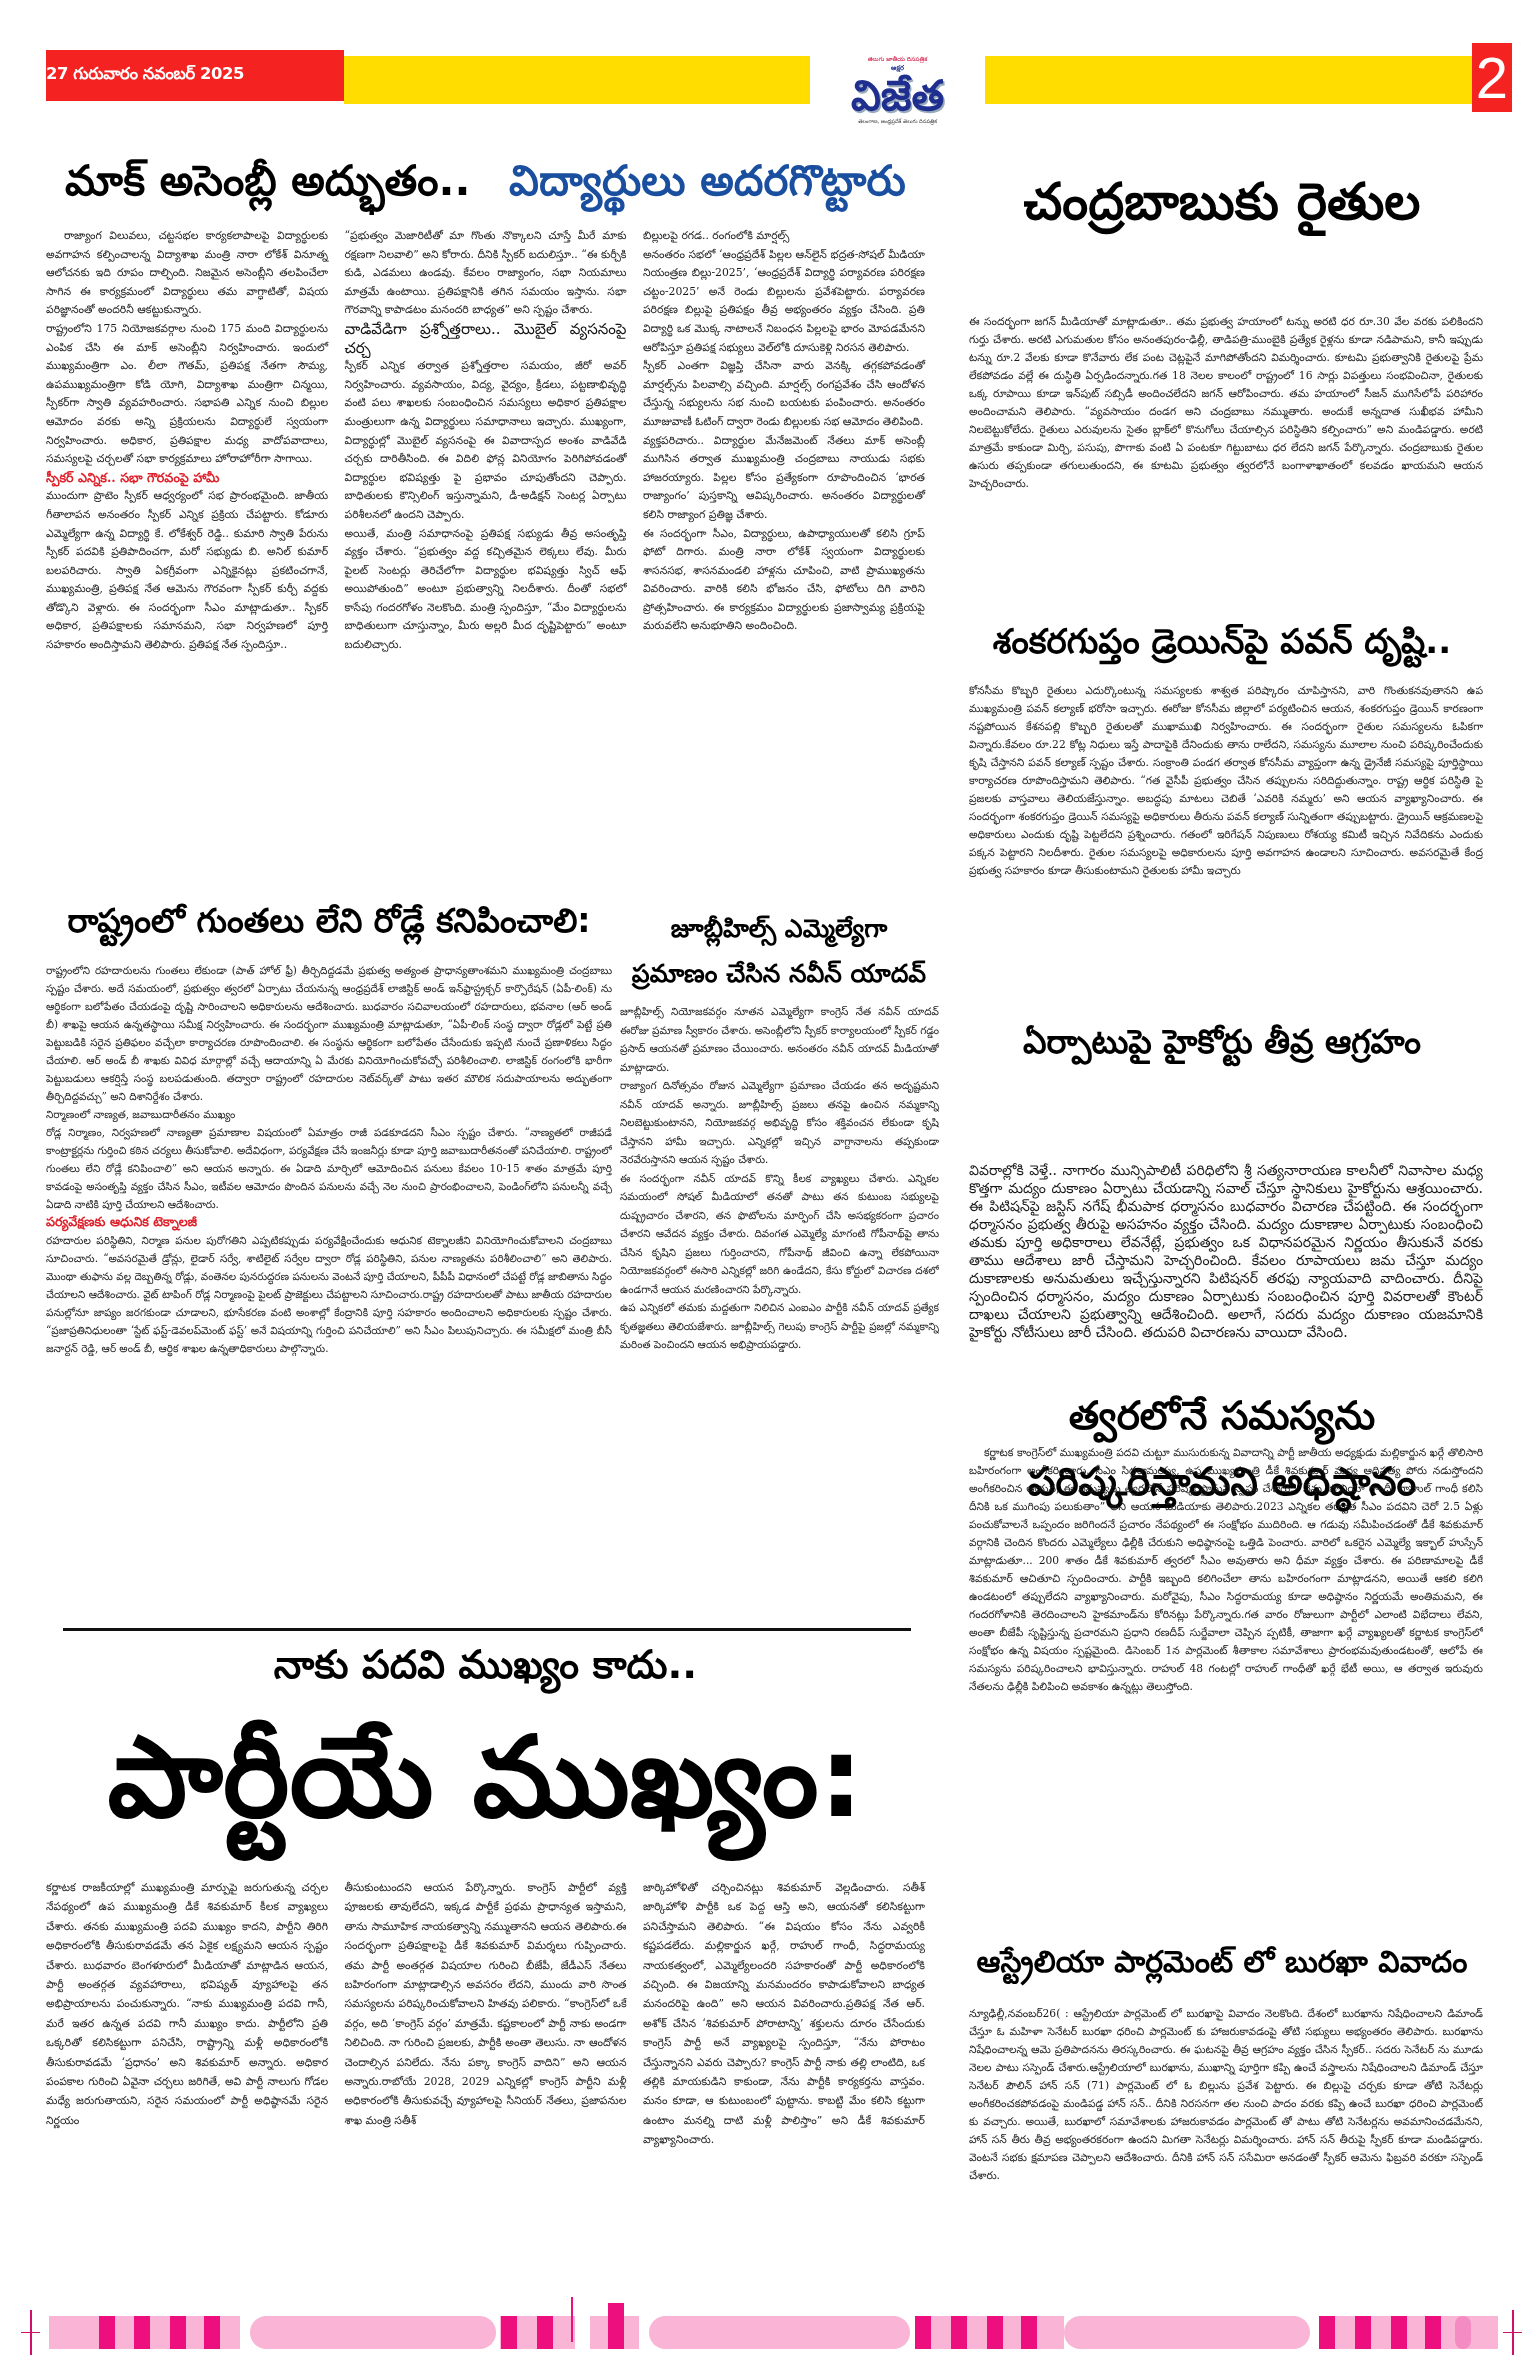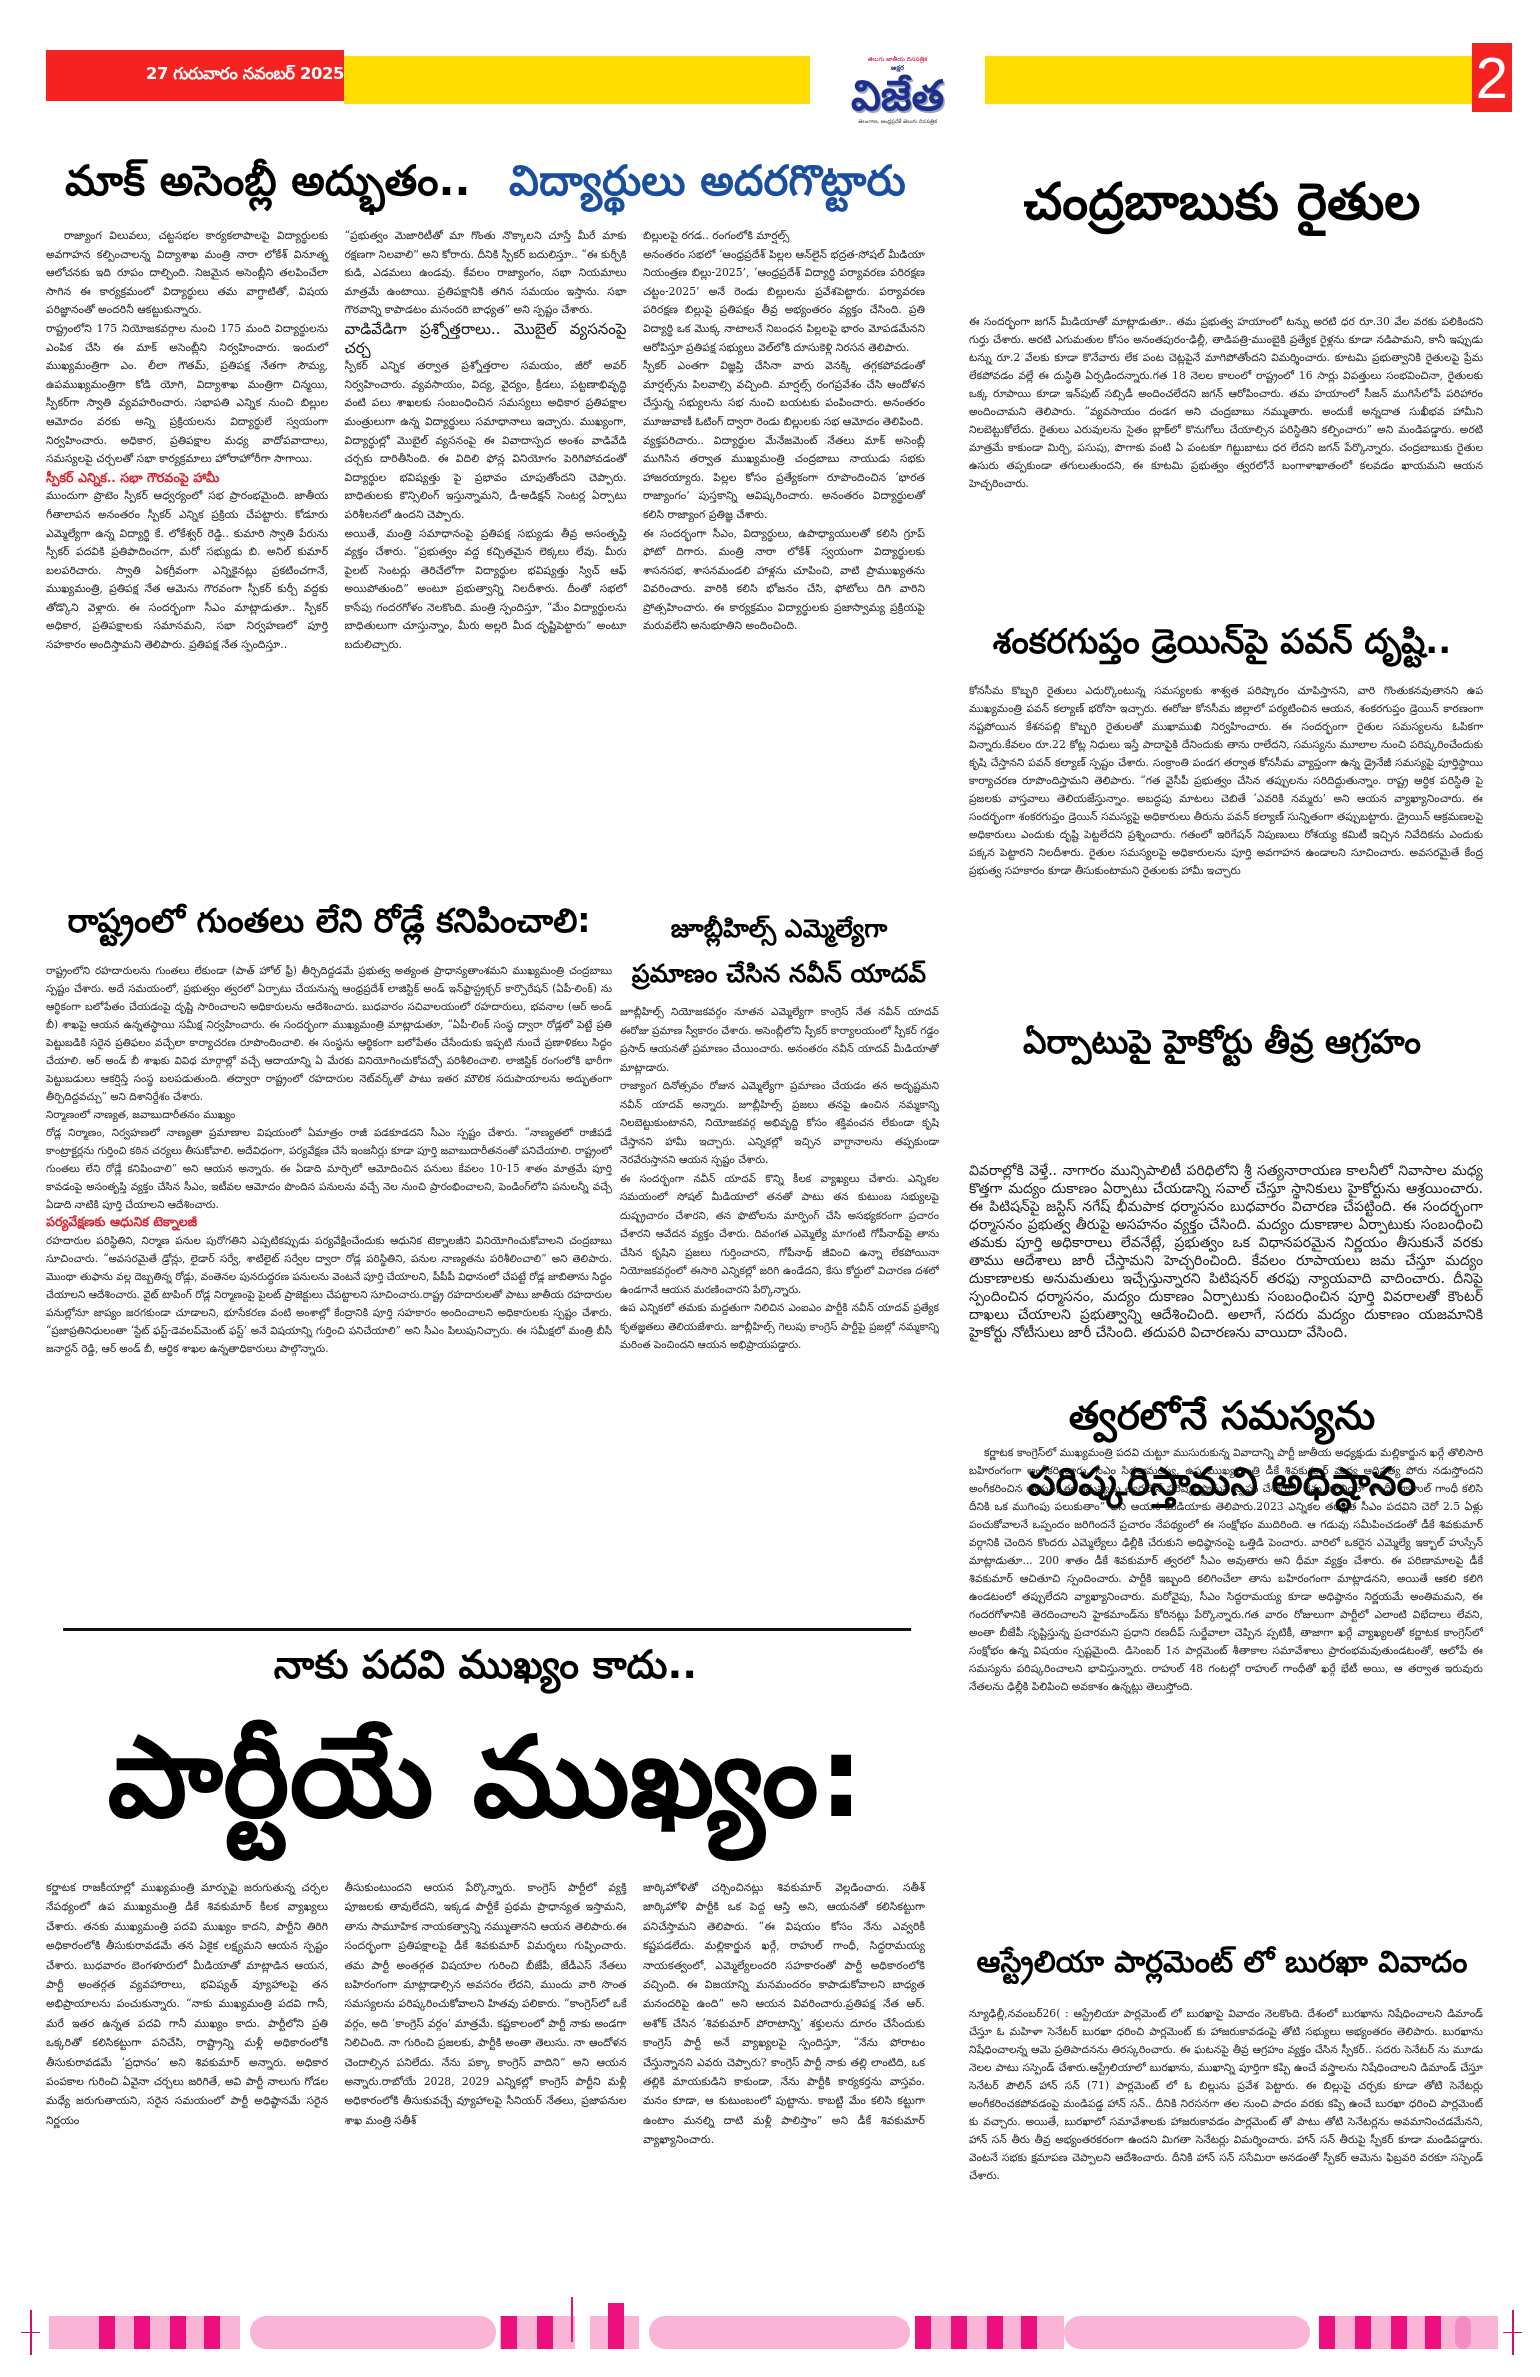--- a/index.html
+++ b/index.html
@@ -1,18 +1,18 @@
 <!DOCTYPE html>
 <html style="font-size:12px"><head>
 <meta charset="utf-8">
 <style>
   html,body{margin:0;padding:0;background:#fff;}
   body{width:1541px;height:2377px;position:relative;overflow:hidden;font-family:"DejaVu Sans",sans-serif;color:#111;}
   .abs{position:absolute;}
-  #date-wrap{left:46px;top:50px;width:298px;height:51px;background:#f52222;display:flex;align-items:center;justify-content:flex-end;}
+  #date-wrap{left:46px;top:50px;width:298px;height:51px;background:#f52222;display:flex;align-items:center;justify-content:flex-start;}
   #date-wrap span{color:#fff;font-weight:bold;font-size:16.4px;letter-spacing:-0.4px;}
   .yellow-left{left:344px;top:56px;width:466px;height:48px;background:#ffdd00;}
   .yellow-right{left:985px;top:56px;width:490px;height:48px;background:#ffdd00;}
   .logo{left:810px;top:52px;width:175px;height:71px;background:#fff;text-align:center;}
   .logo .tag{font-size:6px;color:#c03;margin-top:3px;}
   .logo .name{font-size:42px;font-weight:bold;color:#1f2f8f;line-height:45px;text-shadow:1.5px 1.5px 0 #9ab;}
   .logo .sub{font-size:5.2px;color:#333;}
   .page-no{left:1472px;top:43px;width:40px;height:69px;background:#f52222;color:#fff;font-size:58px;line-height:69px;text-align:center;font-family:"Liberation Sans",sans-serif;}
   
   .hl{font-weight:bold;color:#000;text-align:center;line-height:1.15;}

